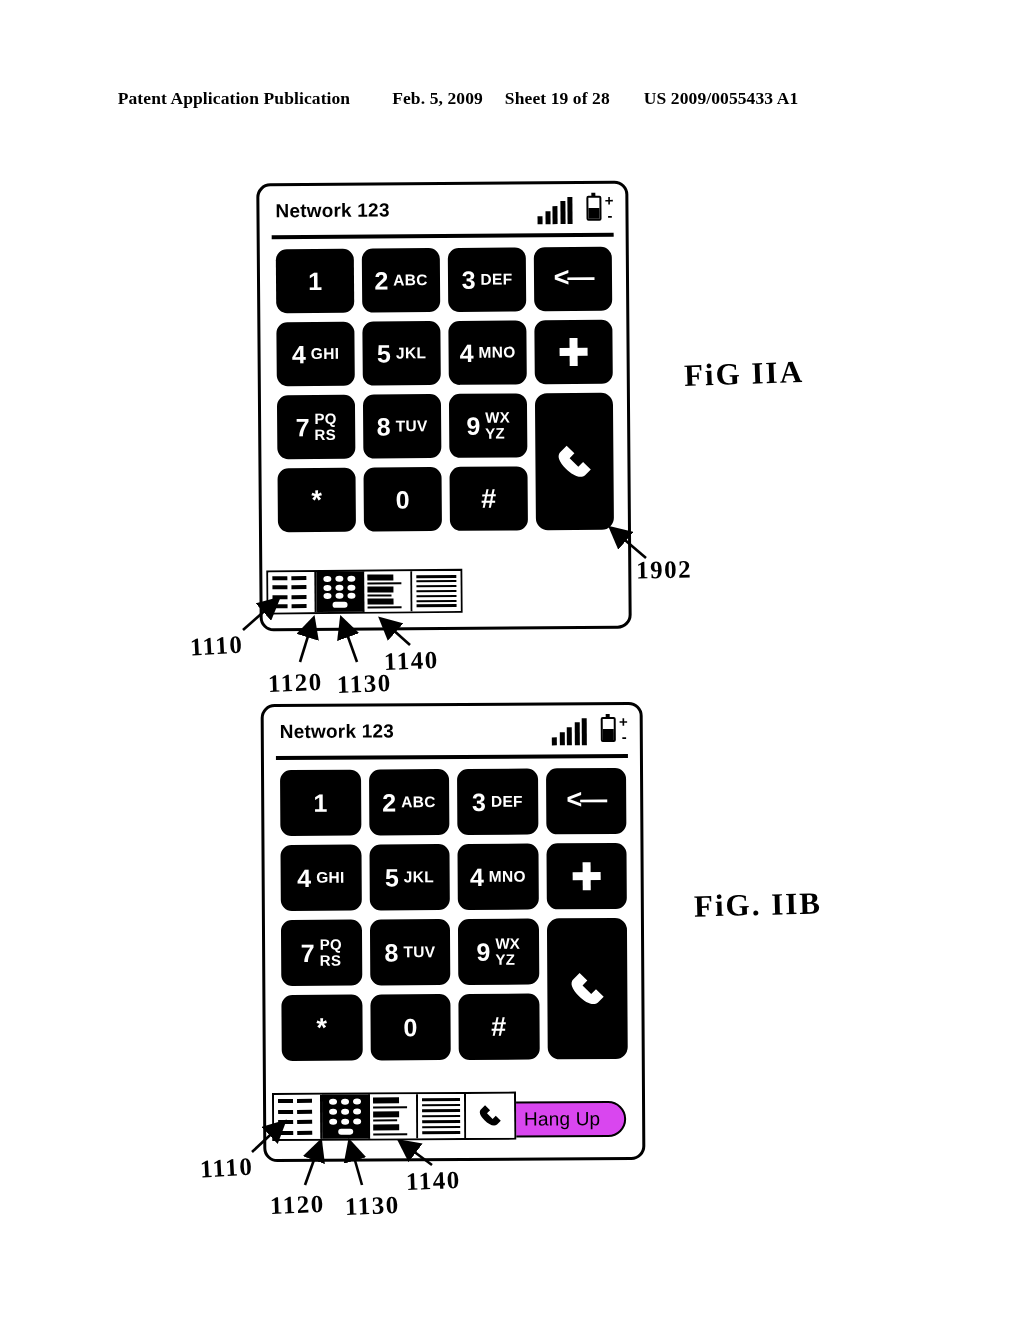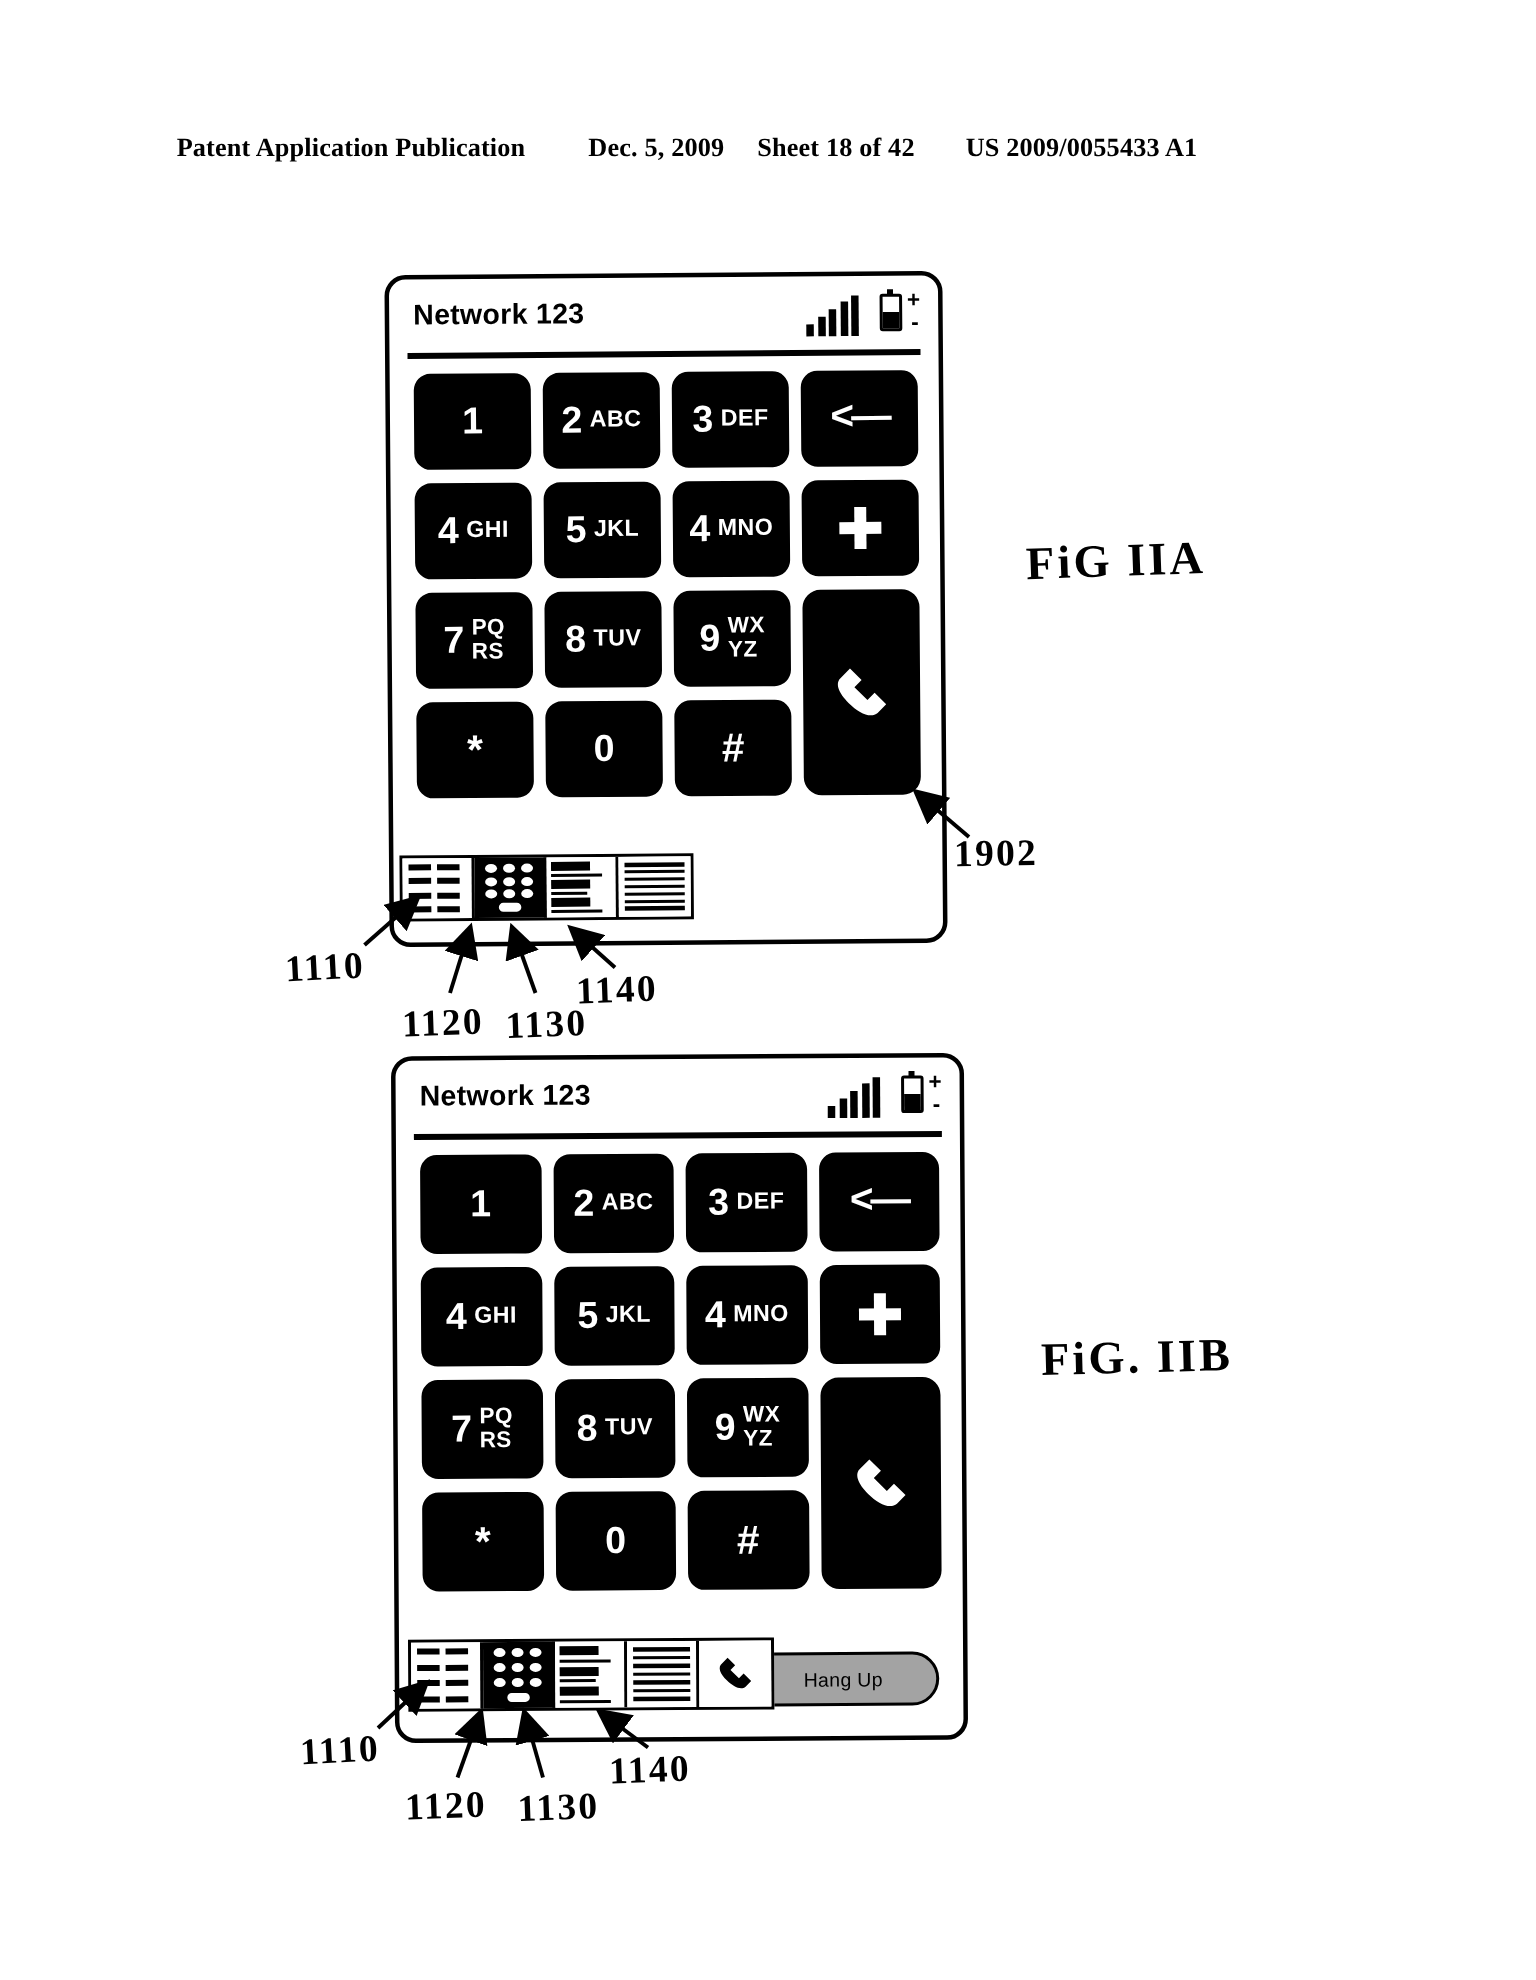--- a/index.html
+++ b/index.html
@@ -272,26 +272,26 @@
 
   
   .hangup {
     position: absolute;
     right: 16px;
     bottom: 20px;
     width: 128px;
     height: 36px;
     border: 2.5px solid #000;
     border-radius: 18px;
-    background: #a3a3a3;
+    background: #d946ef;
     display: flex;
     align-items: center;
     justify-content: center;
     font-family: "Liberation Sans", sans-serif;
-    font-size: 13px;
+    font-size: 19px;
     letter-spacing: 0.2px;
     box-sizing: border-box;
     z-index: 4;
   }
 
   
   .hand {
     position: absolute;
     font-family: "Liberation Serif", serif;
     font-weight: bold;
@@ -316,23 +316,23 @@
     pointer-events: none;
     overflow: visible;
   }
 </style>
 </head>
 <body>
 
 <div class="pub-header">
   <span class="seg">Patent Application Publication</span>
   <span class="gap-lg"></span>
-  <span class="seg">Dec. 5, 2009</span>
+  <span class="seg">Feb. 5, 2009</span>
   <span class="gap-md"></span>
-  <span class="seg">Sheet 18 of 42</span>
+  <span class="seg">Sheet 19 of 28</span>
   <span class="gap-sm"></span>
   <span class="seg">US 2009/0055433 A1</span>
 </div>
 
 <div class="figure" id="fig-11a">
   <div class="phone a">
 
     <div class="statusbar">
       <div class="net-name">Network 123</div>
       <div class="status-icons">

